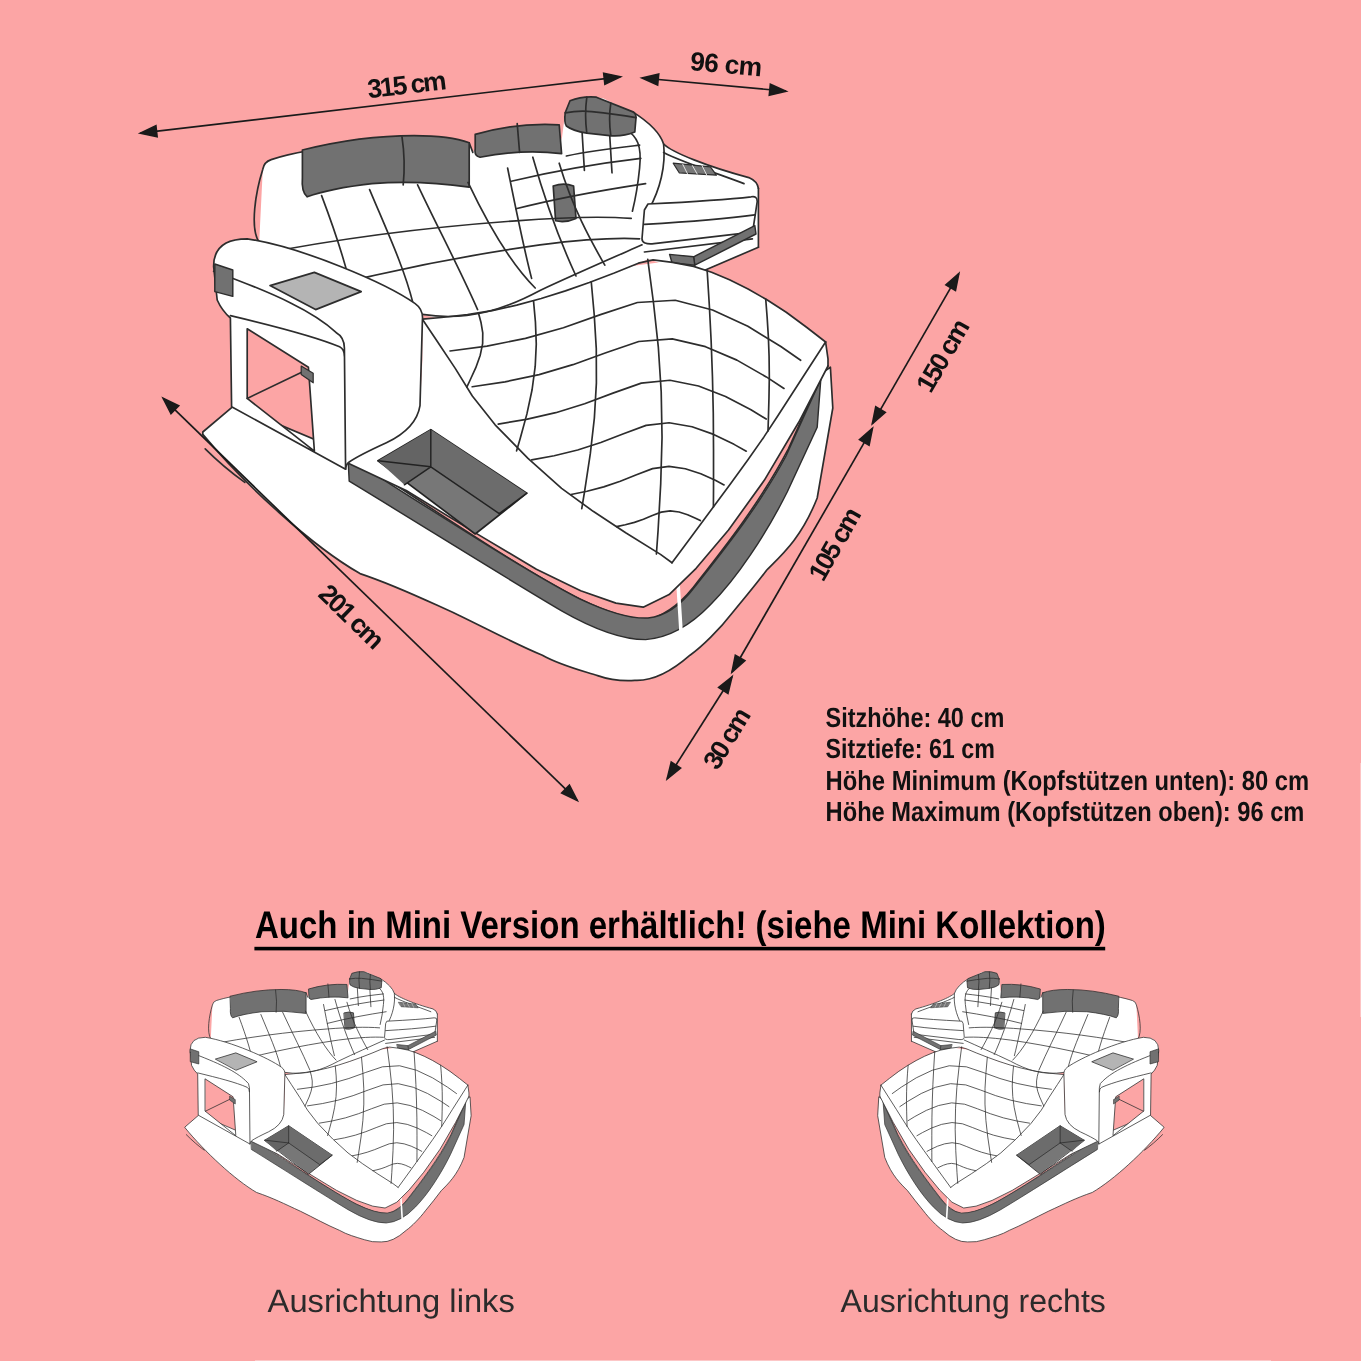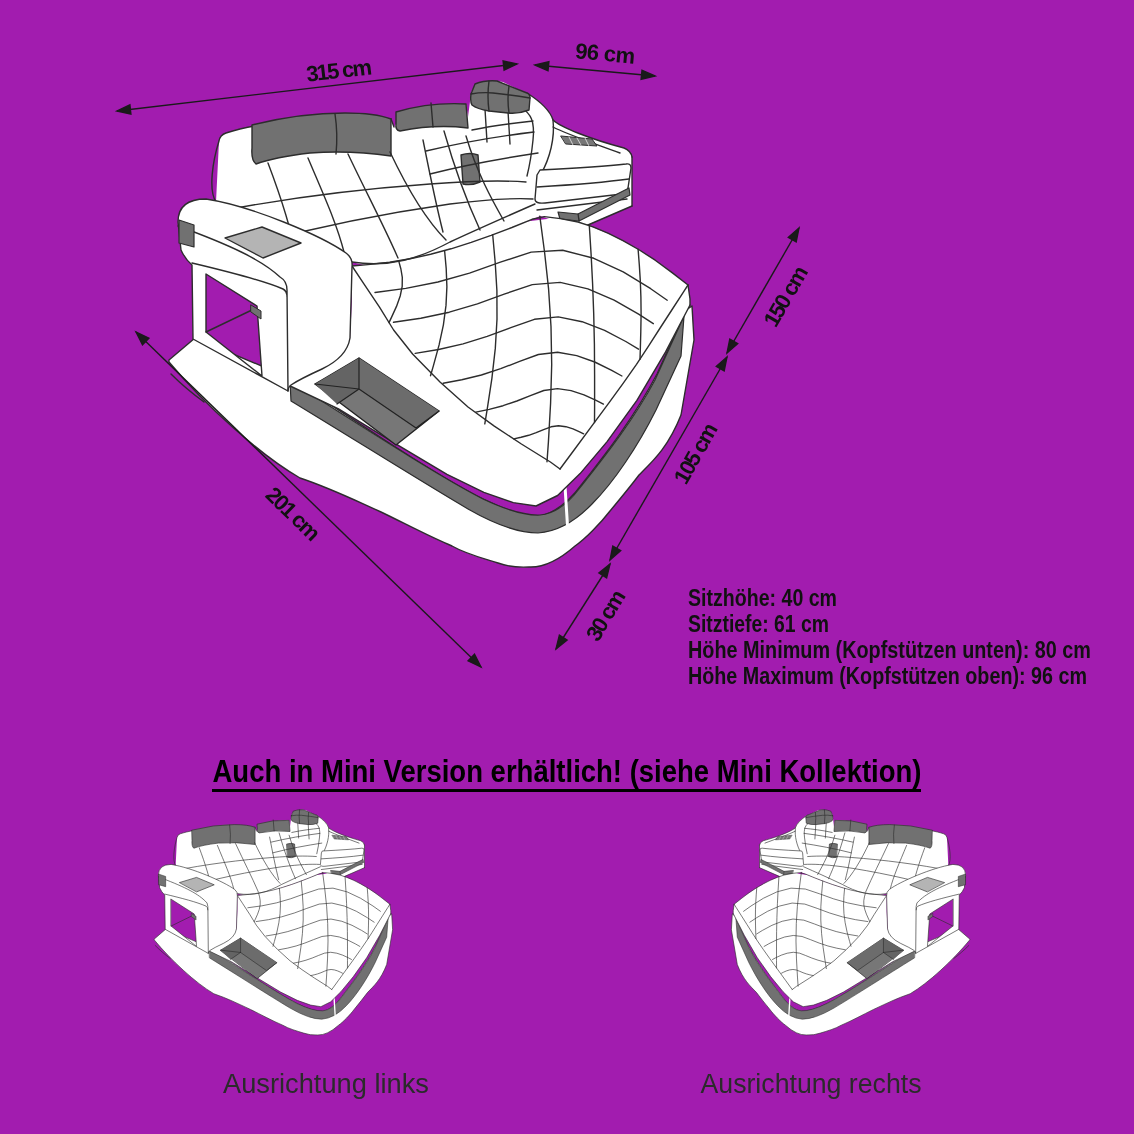--- a/index.html
+++ b/index.html
@@ -1,16 +1,16 @@
 <!DOCTYPE html>
 <html><head>
 <meta charset="utf-8">
 <style>
   html,body{margin:0;padding:0;background:#ffffff;}
-  #page{position:relative;width:1134px;height:1134px;background:#a21caf;overflow:hidden;
+  #page{position:relative;width:1134px;height:1134px;background:#fca5a5;overflow:hidden;
         font-family:"Liberation Sans", sans-serif;}
   svg{position:absolute;left:0;top:0;}
   text{font-family:"Liberation Sans", sans-serif;}
 </style>
 </head>
 <body>
 <div id="page">
 <svg width="1134" height="1134" viewBox="0 0 1134 1134">
 <defs>
 

